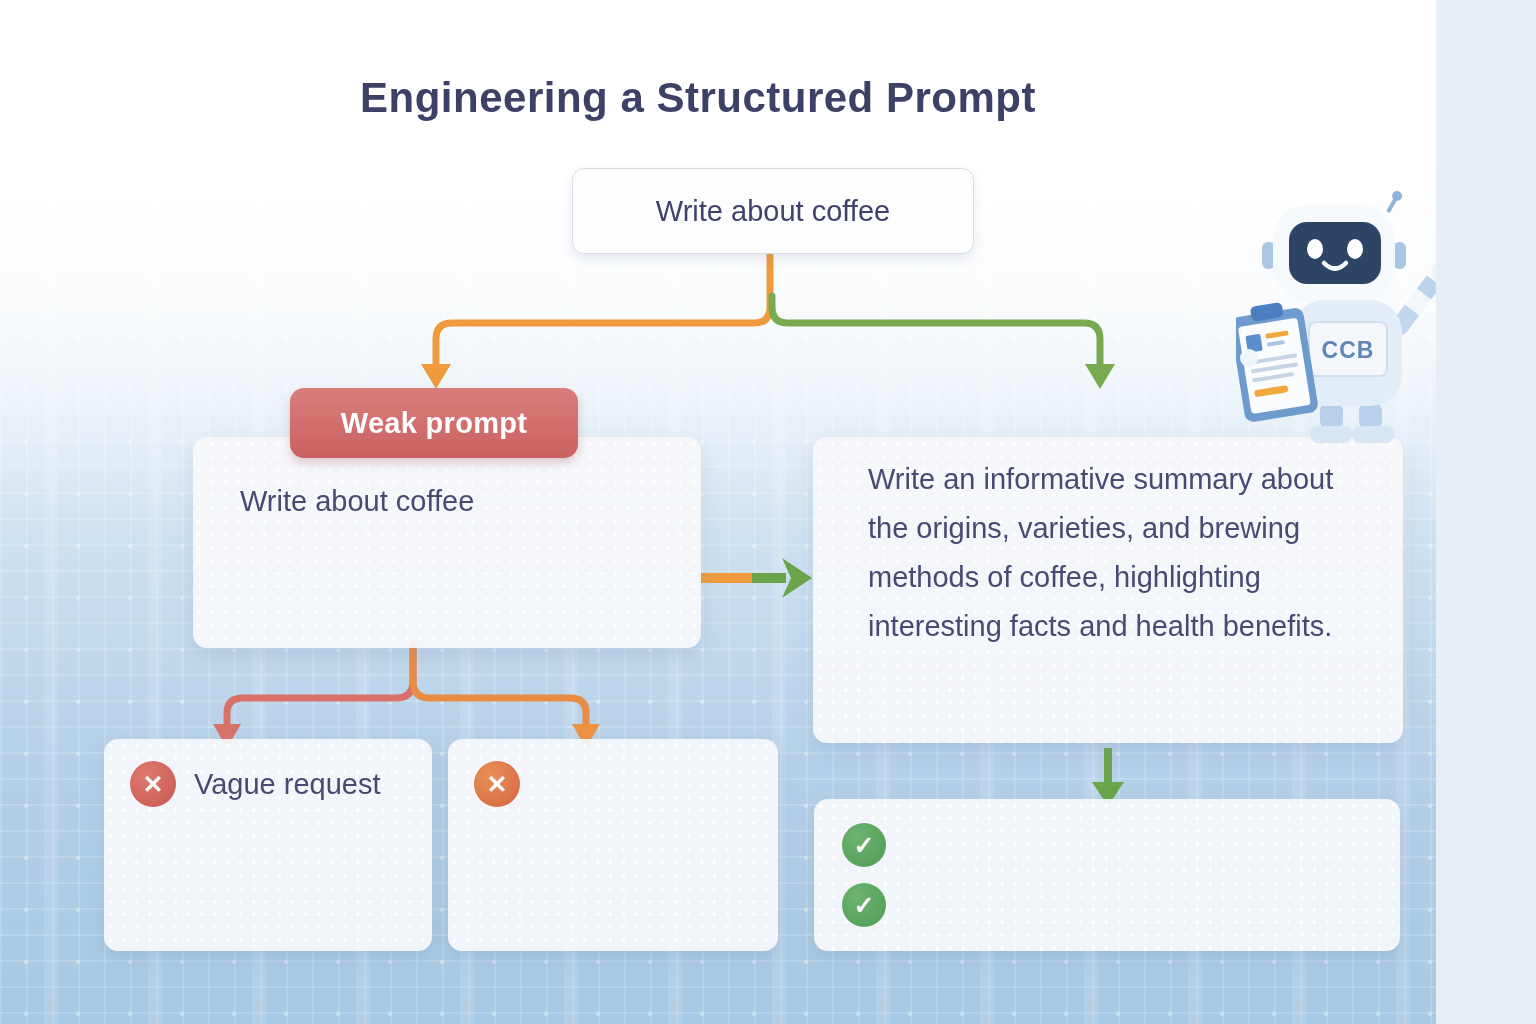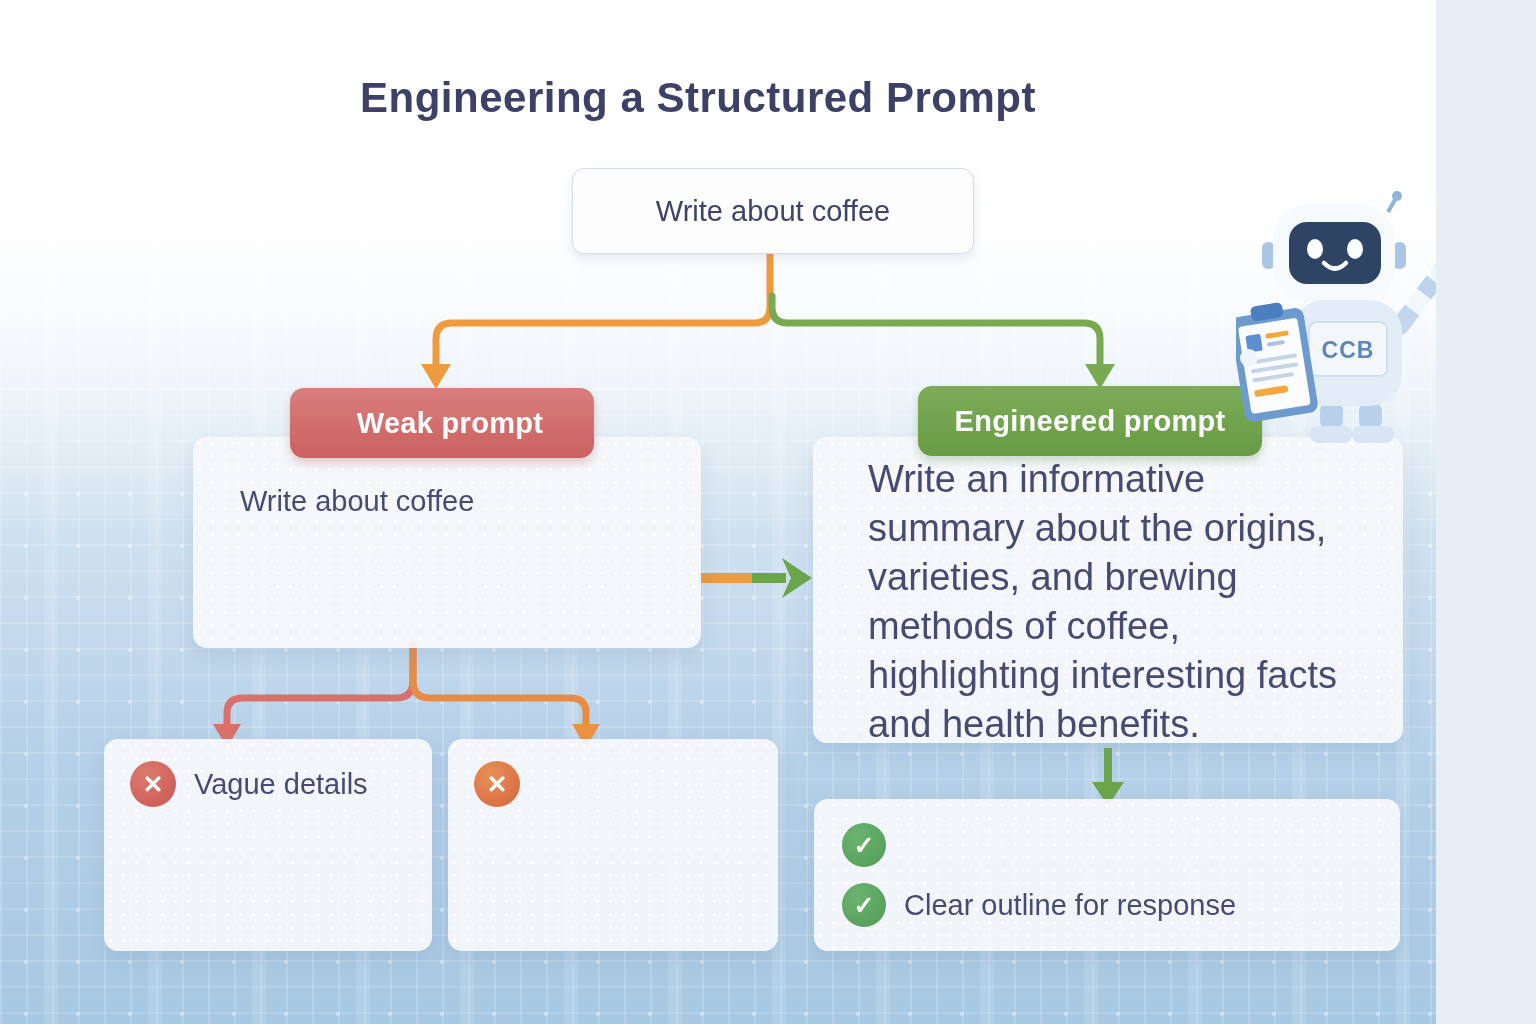--- a/index.html
+++ b/index.html
@@ -29,34 +29,34 @@
     background:#fdfdfe;border:1px solid #d7dde7;border-radius:12px;
     box-shadow:0 5px 12px rgba(120,140,170,.18);
     display:flex;align-items:center;justify-content:center;
     font-size:29px;color:#3f436b;}
   .badge{position:absolute;height:70px;border-radius:14px;color:#ffffff;
     display:flex;align-items:center;justify-content:center;
     font-size:29px;font-weight:600;letter-spacing:.3px;z-index:3;}
   .badge-weak{left:290px;top:388px;width:288px;
     background:linear-gradient(180deg,#d97e7d 0%,#cd6payback5f 100%);
     background:linear-gradient(180deg,#d97e7d 0%,#ca6160 100%);
-    box-shadow:0 5px 10px rgba(160,80,80,.28);padding-left:16px;}
+    box-shadow:0 5px 10px rgba(160,80,80,.28);}
   .badge-eng{left:918px;top:386px;width:344px;
     background:linear-gradient(180deg,#7dac58 0%,#689b45 100%);
     box-shadow:0 5px 10px rgba(80,130,60,.28);}
   .card{position:absolute;border-radius:14px;
     background-color:rgba(246,248,251,.93);
     background-image:radial-gradient(circle,rgba(255,255,255,.8) 1.5px,rgba(255,255,255,0) 2.2px);
     background-size:13px 13px;
     box-shadow:0 8px 18px rgba(120,145,180,.22);z-index:2;}
   .card-weak{left:193px;top:437px;width:508px;height:211px;}
   .card-weak span{position:absolute;left:47px;top:48px;font-size:29px;color:#474b72;}
   .card-eng{left:813px;top:437px;width:590px;height:306px;}
   .card-eng p{position:absolute;left:55px;top:18px;width:500px;margin:0;
-    font-size:38px;line-height:49px;color:#474b72;}
+    font-size:29px;line-height:49px;color:#474b72;}
   .card-issue{width:328px;height:212px;top:739px;}
   .issue-vague{left:104px;}
   .issue-minimal{left:448px;width:330px;}
   .card-benefits{left:814px;top:799px;width:586px;height:152px;
     display:flex;flex-direction:column;justify-content:center;gap:16px;
     padding-left:28px;box-sizing:border-box;}
   .row{display:flex;align-items:center;gap:18px;}
   .card-issue .row{position:absolute;left:26px;top:22px;}
   .label{font-size:29px;color:#474b72;white-space:nowrap;}
   .circle-icon{width:46px;height:46px;border-radius:50%;flex:0 0 auto;
@@ -96,50 +96,48 @@
     <polygon points="1092,782 1124,782 1108,806" fill="#6ba54a"></polygon>
   </svg>
 
   <h1 class="title">Engineering a Structured Prompt</h1>
 
   <div class="node-root">
     <span>Write about coffee</span>
   </div>
 
   <div class="badge badge-weak">Weak prompt</div>
-  <div class="badge badge-eng">Engineered prompt</div>
 
   <div class="card card-weak">
     <span>Write about coffee</span>
   </div>
 
   <div class="card card-eng">
     <p>Write an informative summary about the origins, varieties, and brewing methods of coffee, highlighting interesting facts and health benefits.</p>
   </div>
 
   <div class="card card-issue issue-vague">
     <div class="row">
       <span class="circle-icon icon-x1">✕</span>
-      <span class="label">Vague details</span>
+      <span class="label">Vague request</span>
     </div>
   </div>
 
   <div class="card card-issue issue-minimal">
     <div class="row">
       <span class="circle-icon icon-x2">✕</span>
     </div>
   </div>
 
   <div class="card card-benefits">
     <div class="row">
       <span class="circle-icon icon-check">✓</span>
     </div>
     <div class="row">
       <span class="circle-icon icon-check">✓</span>
-      <span class="label">Clear outline for response</span>
     </div>
   </div>
 
   <svg class="robot" width="232" height="260" viewBox="0 0 232 260">
 
     <g>
       <path d="M164 136 L176 120" stroke="#c2d7ee" stroke-width="18" stroke-linecap="round" fill="none"></path>
       <path d="M176 120 L188 104" stroke="#f2f7fc" stroke-width="18" stroke-linecap="butt" fill="none"></path>
       <path d="M188 104 L198 91" stroke="#bcd3ec" stroke-width="18" stroke-linecap="butt" fill="none"></path>
       <circle cx="206" cy="82" r="11" fill="#eef5fb"></circle>

